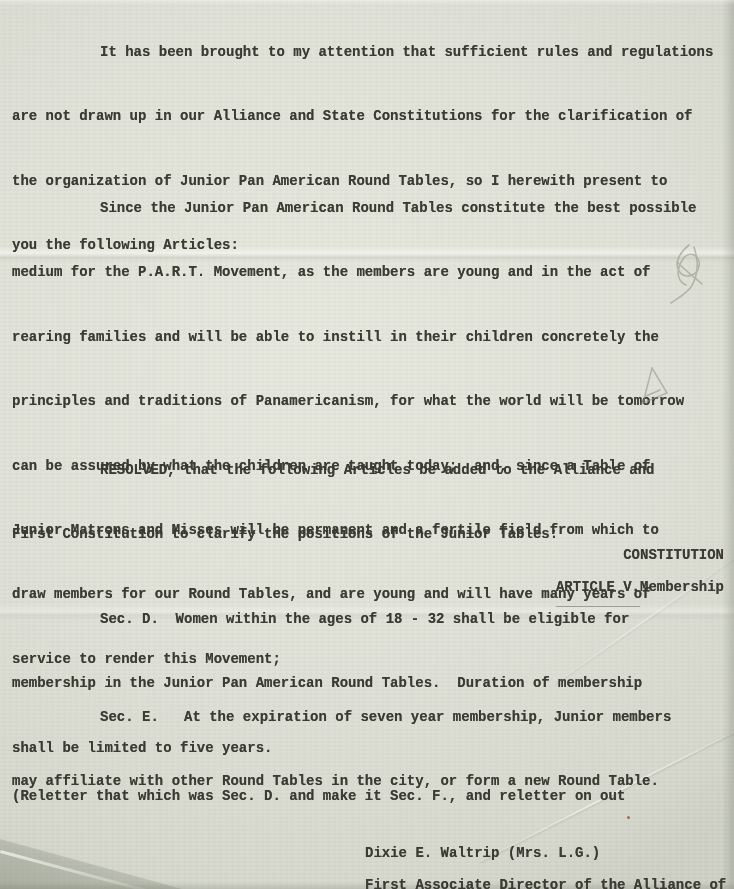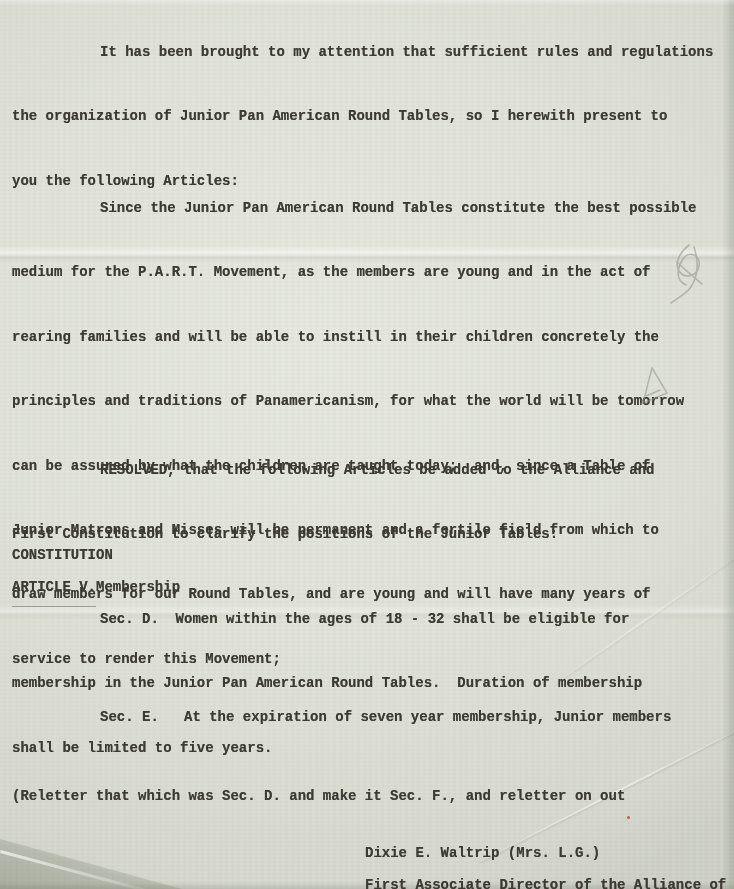--- a/index.html
+++ b/index.html
@@ -57,21 +57,21 @@
   .block {
     position: absolute; left: 12px; width: 712px;
     font-size: 14px; font-weight: 700; color: #3c3b33;
     text-shadow: 0 0 0.6px rgba(56,55,47,0.65);
     white-space: pre;
     font-family: Liberation Mono, monospace;
   }
   .double .line { line-height: 32.4px; height: 32.4px; }
   .single .line { line-height: 22px; height: 22px; }
   .indent { padding-left: 88px; }
-  .center { text-align: left; }
+  .center { text-align: right; }
   .sig { left: 365px; width: 360px; }
   .article-label {
     border-bottom: 1px solid rgba(72,71,62,0.42);
     padding-bottom: 11px;
   }
   .article-title { }
   .pencil-layer { position: absolute; inset: 0; pointer-events: none; }
   .red-speck {
     position: absolute; left: 627px; top: 816px; width: 3px; height: 3px;
     border-radius: 50%; background: #a64a2e; opacity: 0.8; pointer-events: none;
@@ -88,20 +88,21 @@
   <div class="crease-diag" style="width: 300px; right: -30px; bottom: 95px; transform: rotate(-27deg);"></div>
   <div class="crease-diag" style="width: 220px; right: -20px; top: 620px; transform: rotate(-35deg); opacity: 0.6;"></div>
   <div class="fold-corner"></div>
   <div class="fold-highlight"></div>
   <div class="edge-right"></div>
   <div class="edge-bottom"></div>
   <div class="edge-top"></div>
 
   <div class="block double" style="top: 4px;">
     <div class="line indent">It has been brought to my attention that sufficient rules and regulations</div>
+    <div class="line">are not drawn up in our Alliance and State Constitutions for the clarification of</div>
     <div class="line">the organization of Junior Pan American Round Tables, so I herewith present to</div>
     <div class="line">you the following Articles:</div>
   </div>
 
   <div class="block double" style="top: 160px;">
     <div class="line indent">Since the Junior Pan American Round Tables constitute the best possible</div>
     <div class="line">medium for the P.A.R.T. Movement, as the members are young and in the act of</div>
     <div class="line">rearing families and will be able to instill in their children concretely the</div>
     <div class="line">principles and traditions of Panamericanism, for what the world will be tomorrow</div>
     <div class="line">can be assured by what the children are taught today;  and, since a Table of</div>
@@ -124,20 +125,21 @@
   </div>
 
   <div class="block double" style="top: 571px;">
     <div class="line indent">Sec. D.  Women within the ages of 18 - 32 shall be eligible for</div>
     <div class="line">membership in the Junior Pan American Round Tables.  Duration of membership</div>
     <div class="line">shall be limited to five years.</div>
   </div>
 
   <div class="block double" style="top: 669px;">
     <div class="line indent">Sec. E.   At the expiration of seven year membership, Junior members</div>
+    <div class="line">may affiliate with other Round Tables in the city, or form a new Round Table.</div>
   </div>
 
   <div class="block single" style="top: 753px;">
     <div class="line">(Reletter that which was Sec. D. and make it Sec. F., and reletter on out</div>
   </div>
 
   <div class="block single sig" style="top: 810px;">
     <div class="line">Dixie E. Waltrip (Mrs. L.G.)</div>
   </div>
   <div class="block single sig" style="top: 842px;">

